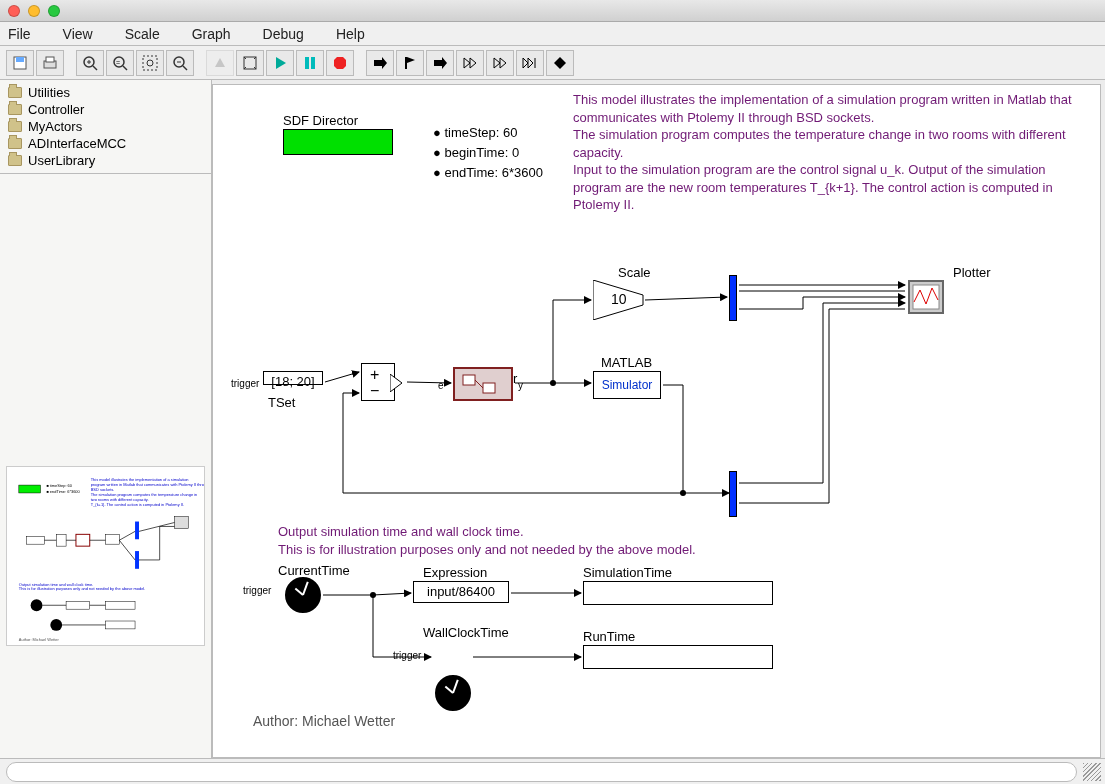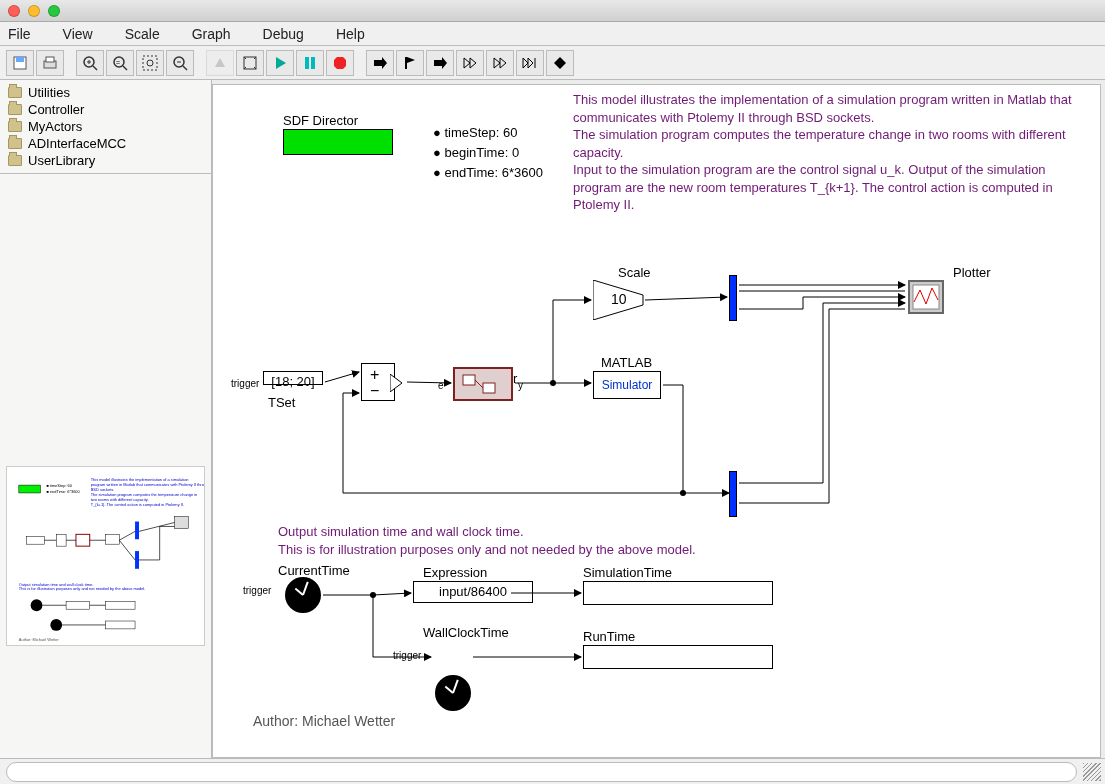--- a/index.html
+++ b/index.html
@@ -330,21 +330,21 @@
     </svg>
 
     <div class="block blue-text" style="left:65px; top:438px; width:550px; white-space:pre-line;">Output simulation time and wall clock time.
 This is for illustration purposes only and not needed by the above model.</div>
 
     <div class="block black-label" style="left:65px; top:478px;">CurrentTime</div>
     <div class="block" style="left:30px; top:500px; font-size:10px;">trigger</div>
     <div class="block clock" style="left:72px; top:492px;"></div>
 
     <div class="block black-label" style="left:210px; top:480px;">Expression</div>
-    <div class="block box" style="left:200px; top:496px; width:120px; height:22px; text-align:center; line-height:20px; font-size:13px;">input/86400</div>
+    <div class="block box" style="left:200px; top:496px; width:96px; height:22px; text-align:center; line-height:20px; font-size:13px;">input/86400</div>
 
     <div class="block black-label" style="left:370px; top:480px;">SimulationTime</div>
     <div class="block box" style="left:370px; top:496px; width:190px; height:24px;"></div>
 
     <div class="block black-label" style="left:210px; top:540px;">WallClockTime</div>
     <div class="block" style="left:180px; top:565px; font-size:10px;">trigger</div>
     <div class="block clock" style="left:222px; top:554px;"></div>
 
     <div class="block black-label" style="left:370px; top:544px;">RunTime</div>
     <div class="block box" style="left:370px; top:560px; width:190px; height:24px;"></div>

